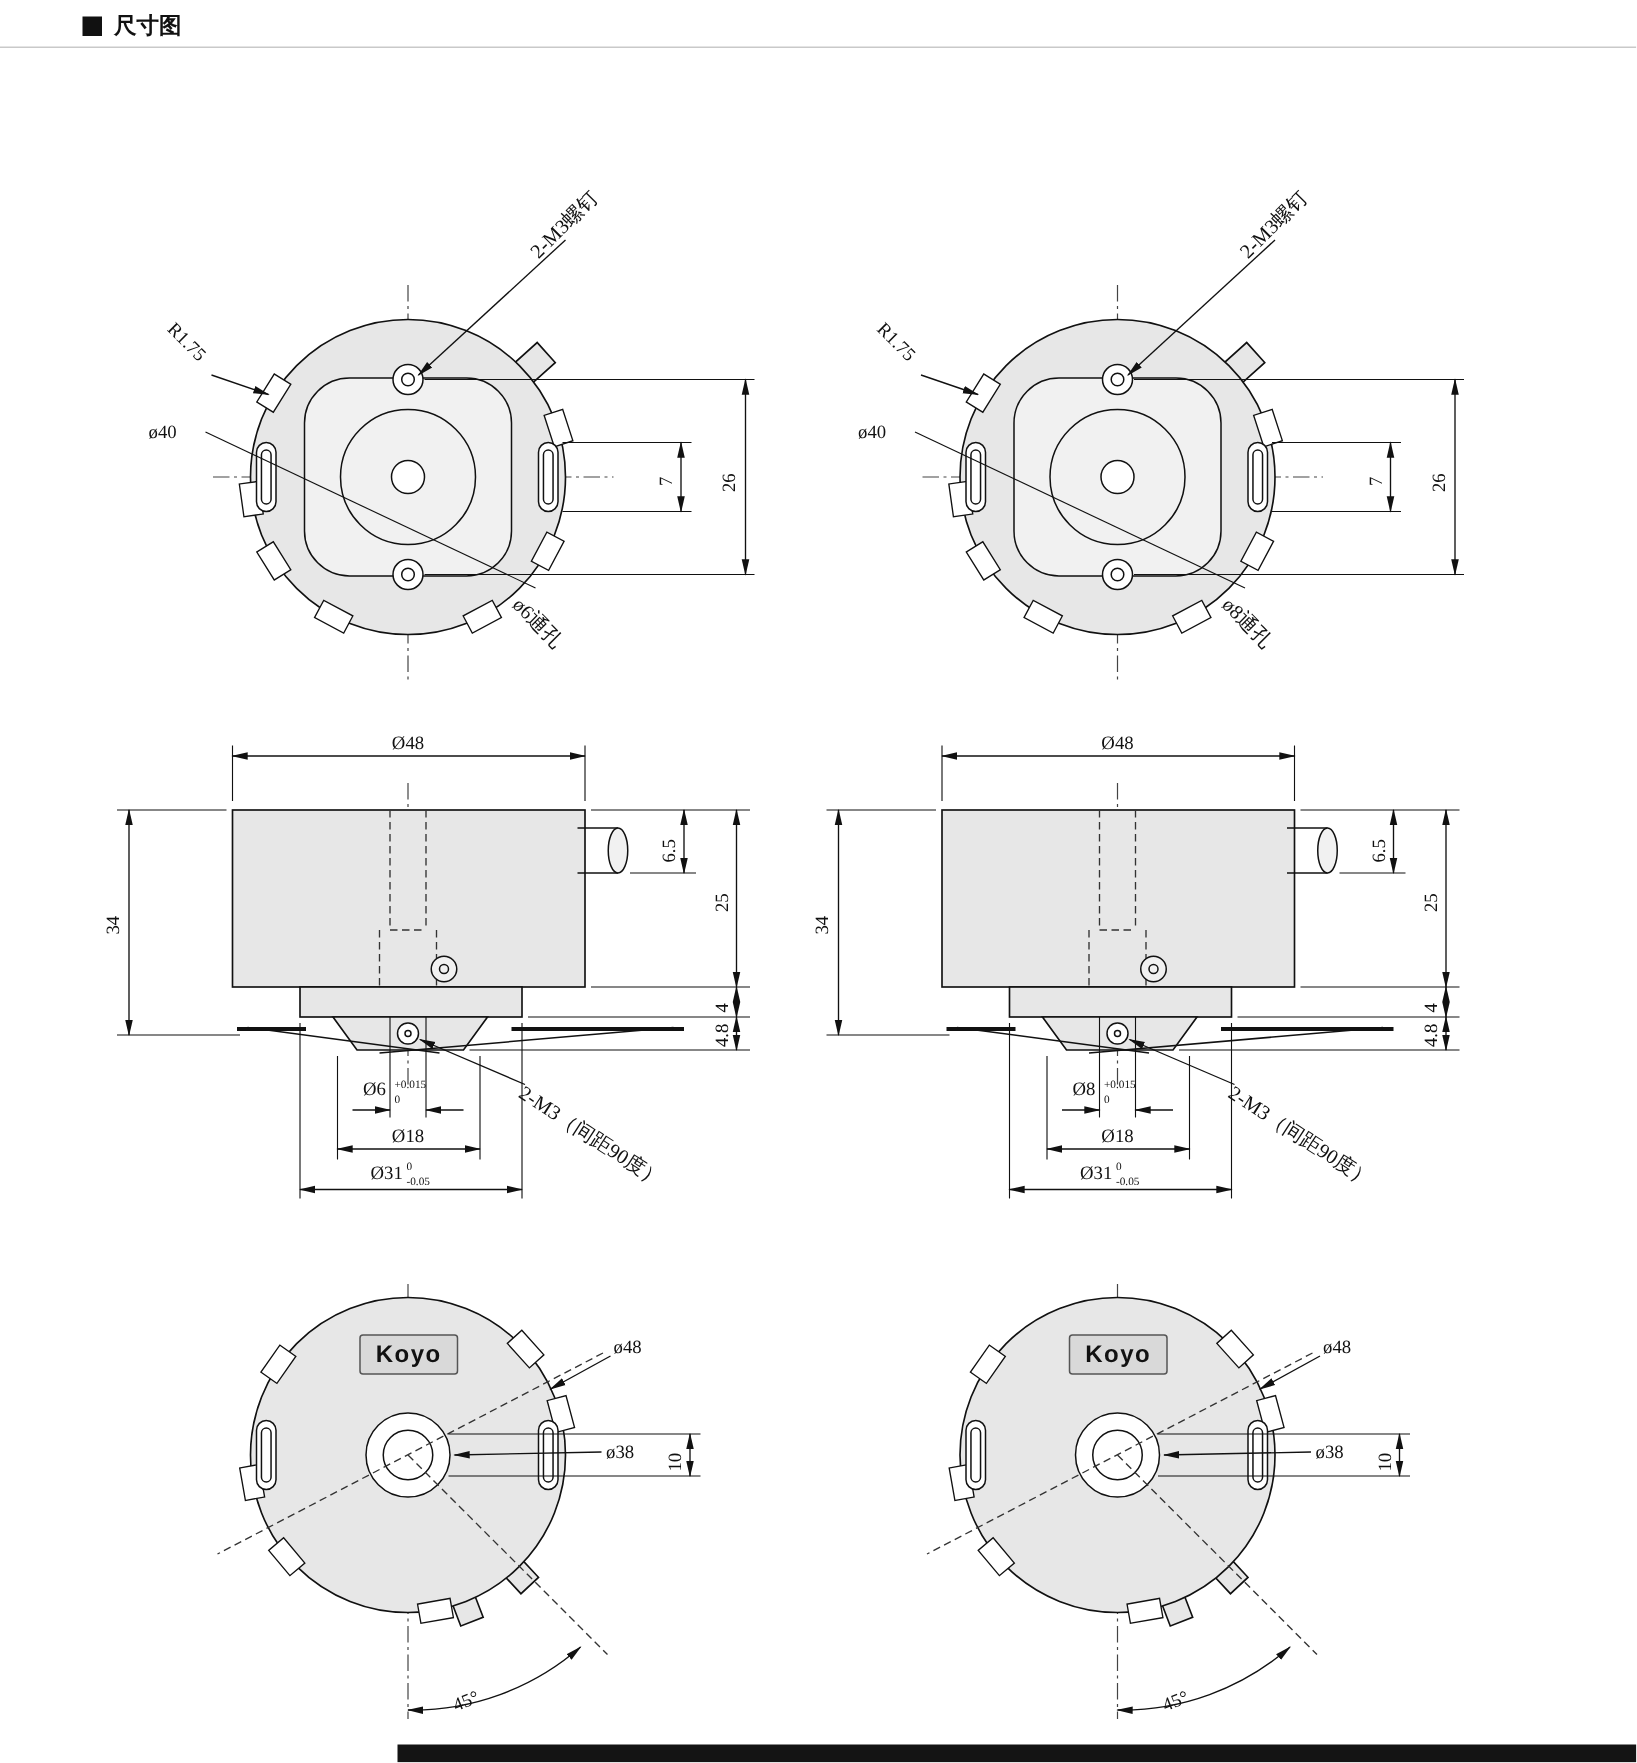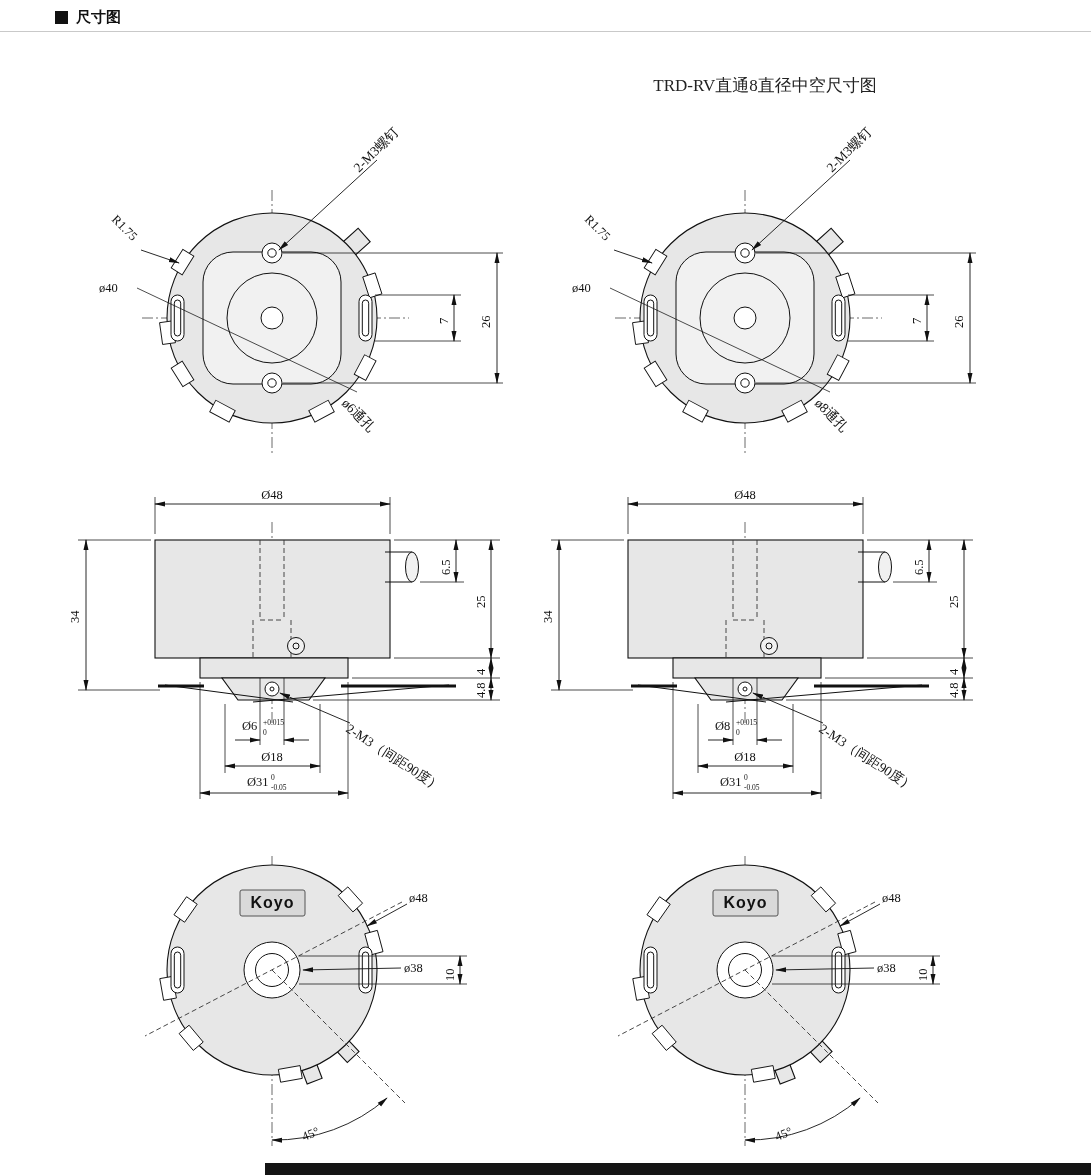--- a/index.html
+++ b/index.html
@@ -233,21 +233,20 @@
       <rect x="343" y="108" width="44" height="15" fill="#ffffff"></rect>
       <line class="dim" x1="344" y1="118" x2="246" y2="120" marker-end="url(#arw)"></line>
       <text class="dimtxt" x="347" y="122">ø38</text>
 
       <path class="dim" d="M215,290 A170,170 0 0 0 330,248" marker-start="url(#arw)" marker-end="url(#arw)"></path>
       <text class="dimtxt" transform="translate(247,291) rotate(-22)">45°</text>
     </g>
   </svg>
 </div>
   <div id="col1" class="column">
-  <div class="col-title">TRD-RV直通8直径中空尺寸图</div>
 
   <svg class="view v-top" width="470" height="370" viewBox="0 0 470 370">
     <g>
       <line class="cl" x1="85" y1="198" x2="352" y2="198"></line>
       <line class="cl" x1="215" y1="70" x2="215" y2="335"></line>
     </g>
     <g>
       <rect class="fillA" x="206" y="74" width="18" height="24" transform="rotate(48 215 198)"></rect>
     </g>
     <circle class="fillA" cx="215" cy="198" r="105"></circle>

